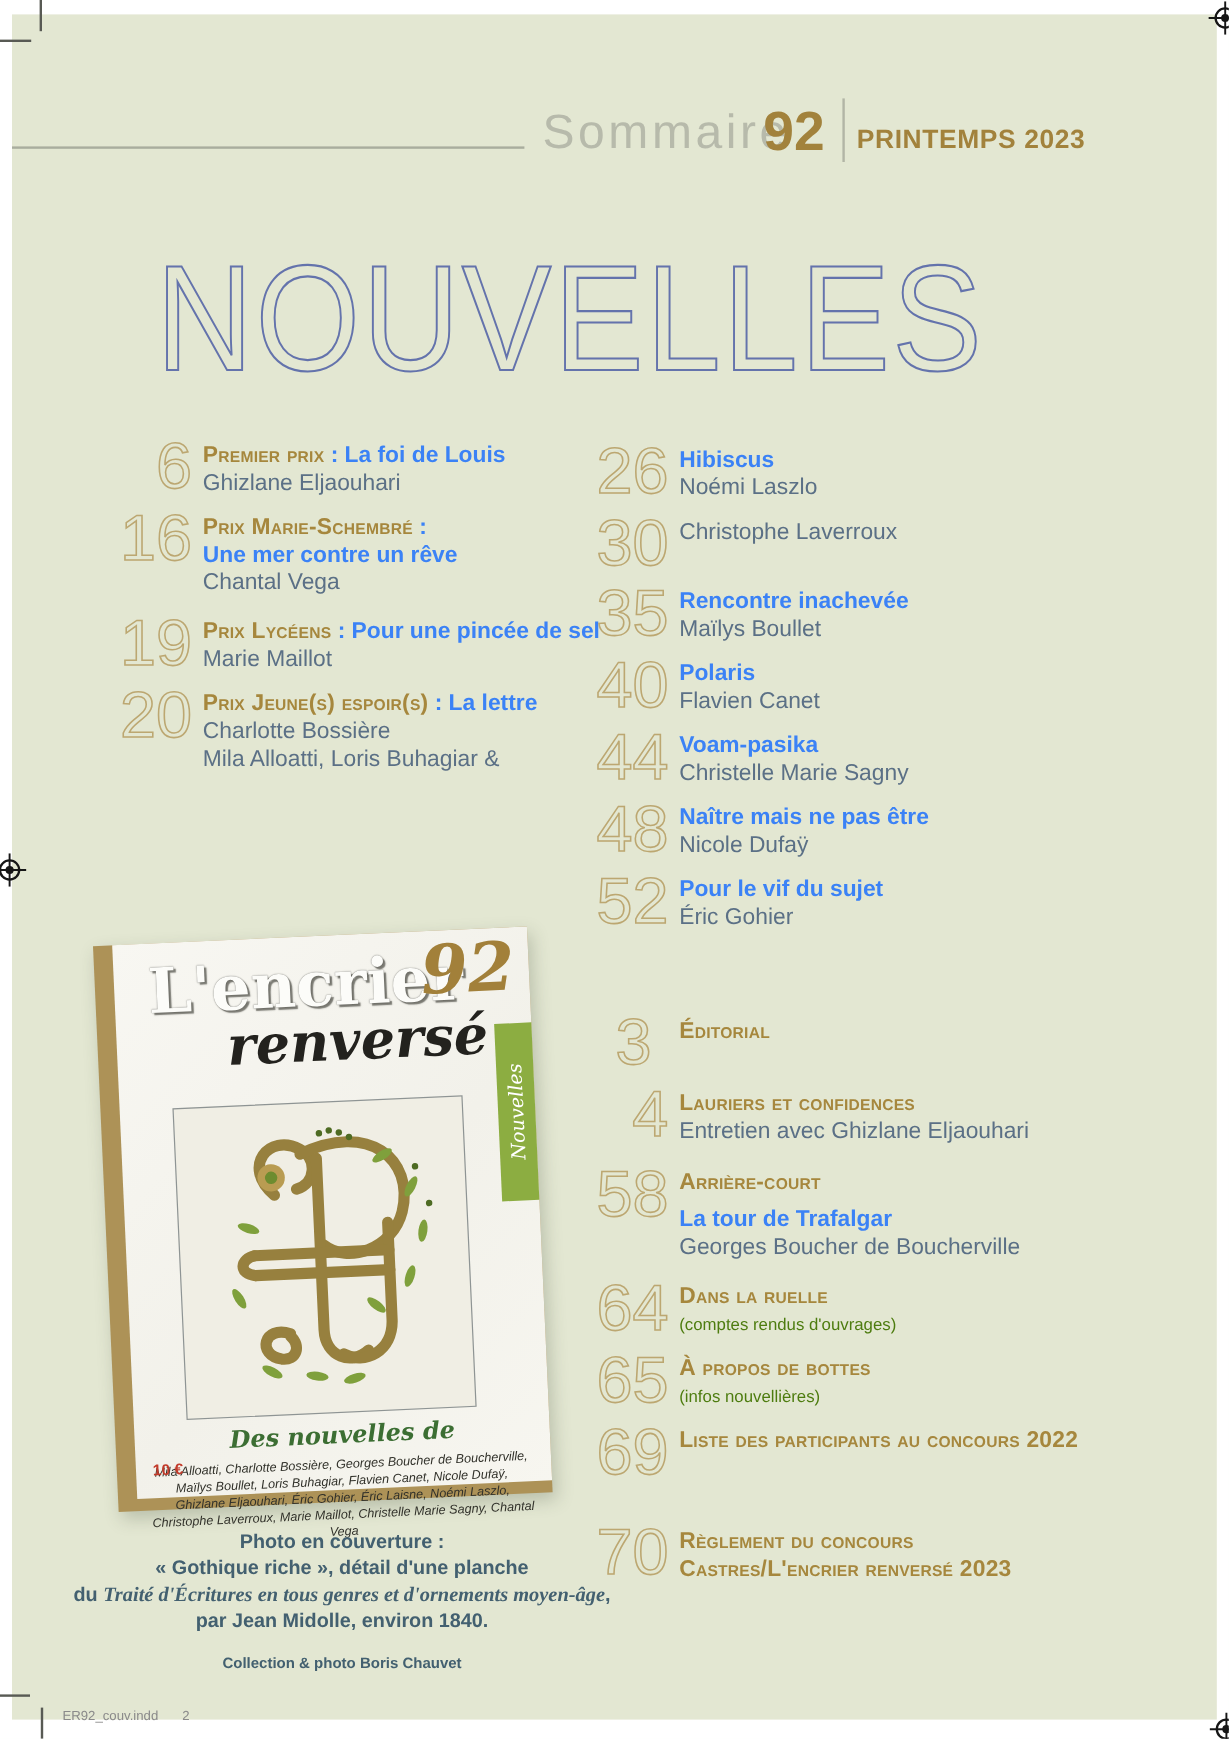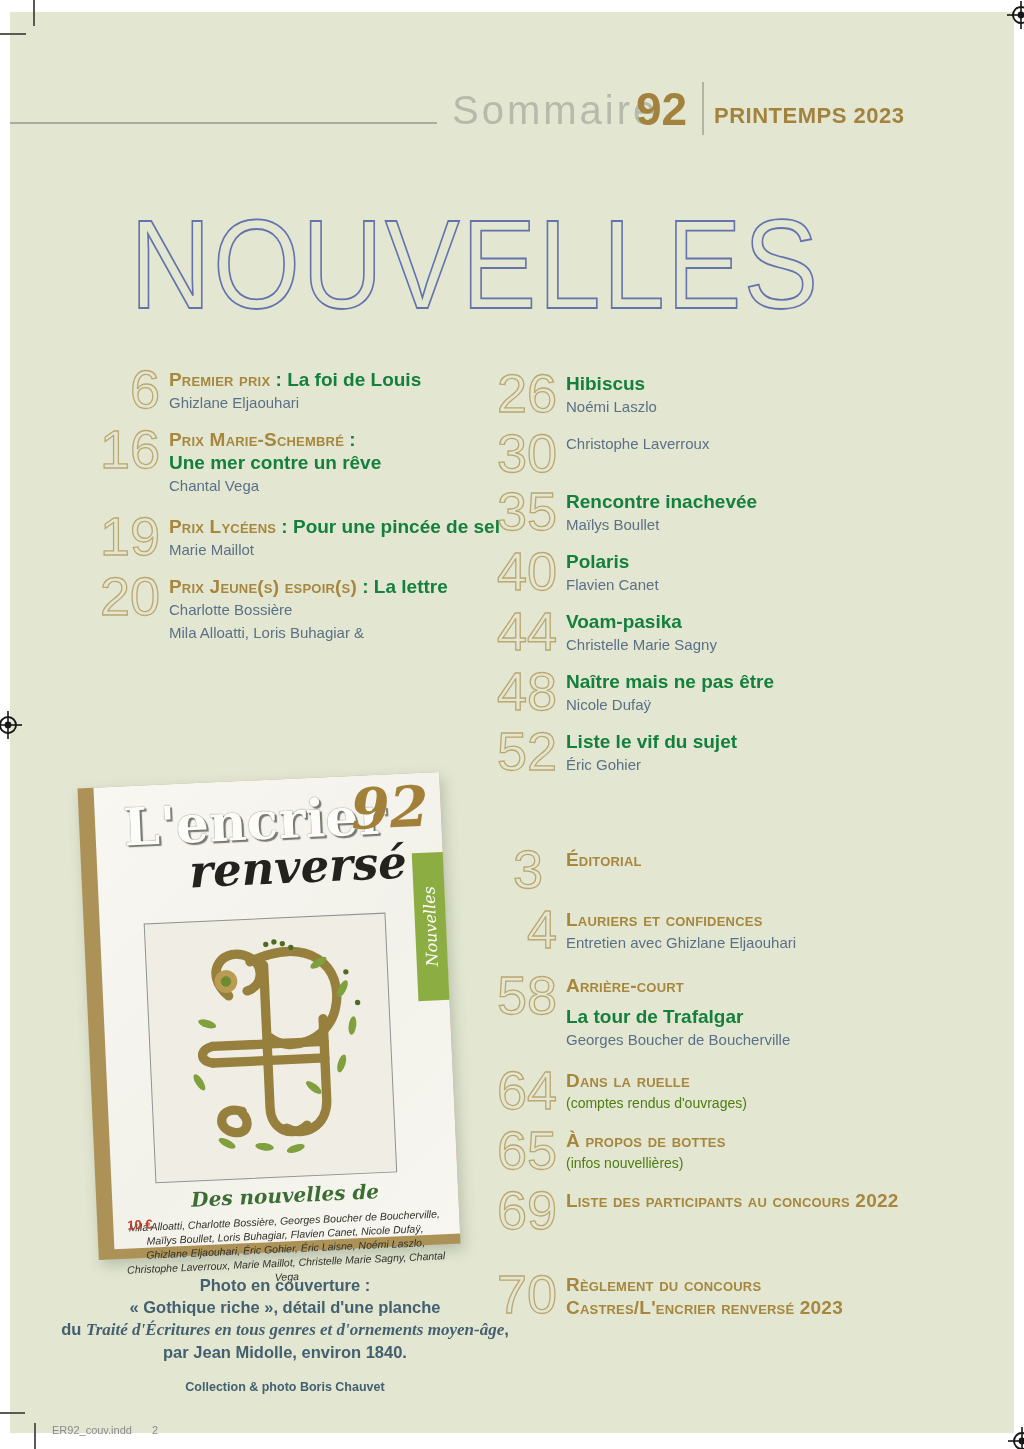--- a/index.html
+++ b/index.html
@@ -19,22 +19,22 @@
   
   .big-title{left:130px;top:193px;font-size:112px;letter-spacing:2px;color:transparent;
     -webkit-text-stroke:1.6px #6473ac;transform:scaleY(1.12);transform-origin:top left;white-space:nowrap;}
   
   .toc-col{display:block;}
   .entry{display:flex;gap:9px;align-items:flex-start;}
   .toc-num{flex:0 0 60px;width:60px;text-align:right;font-size:54px;line-height:46px;
     color:transparent;-webkit-text-stroke:1.3px #bca771;margin-top:0;}
   .etext{padding-top:2px;}
   .sc-head{font-variant:small-caps;font-weight:bold;color:#a6873d;font-size:19px;line-height:23px;letter-spacing:.2px;}
-  .gold-title{font-weight:bold;color:#15803d;font-size:19px;line-height:23px;}
-  .author{color:#5b7086;font-size:15px;line-height:23px;}
+  .gold-title{font-weight:bold;color:#3b82f6;font-size:19px;line-height:23px;}
+  .author{color:#5b7086;font-size:19px;line-height:23px;}
   .note{color:#4d7c0f;font-size:14px;line-height:23px;}
   .mb12{margin-bottom:12px;}.mb14{margin-bottom:14px;}.mb16{margin-bottom:16px;}
   .mb18{margin-bottom:18px;}.mb38{margin-bottom:38px;}
   .shift-l{transform:translateX(-14px);}
   .gap8{height:8px;}
   
   .cover{left:88px;top:780px;width:362px;height:472px;background:#ad9257;
     transform:rotate(-2.6deg);box-shadow:3px 6px 14px rgba(60,70,50,.25);}
   .cover-body{position:absolute;left:16px;top:0;right:0;bottom:10px;
     background:linear-gradient(135deg,#f8f7f2 0%,#f2f1ea 55%,#f7f6f0 100%);}
@@ -178,21 +178,21 @@
   <div class="entry mb12">
     <div class="toc-num">48</div>
     <div class="etext">
         <div class="gold-title">Naître mais ne pas être</div>
       <div class="author">Nicole Dufaÿ</div>
       </div>
   </div>
   <div class="entry">
     <div class="toc-num">52</div>
     <div class="etext">
-        <div class="gold-title">Liste le vif du sujet</div>
+        <div class="gold-title">Pour le vif du sujet</div>
       <div class="author">Éric Gohier</div>
       </div>
   </div>
 </div>
 
 <div class="abs toc-col" style="left:497px;top:846px;width:460px;">
   <div class="entry mb14">
     <div class="toc-num shift-l">3</div>
     <div class="etext">
         <div class="sc-head">Éditorial</div>

